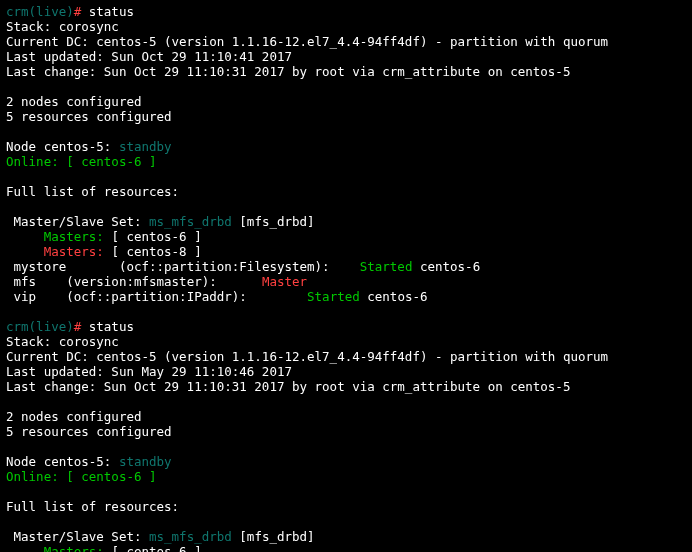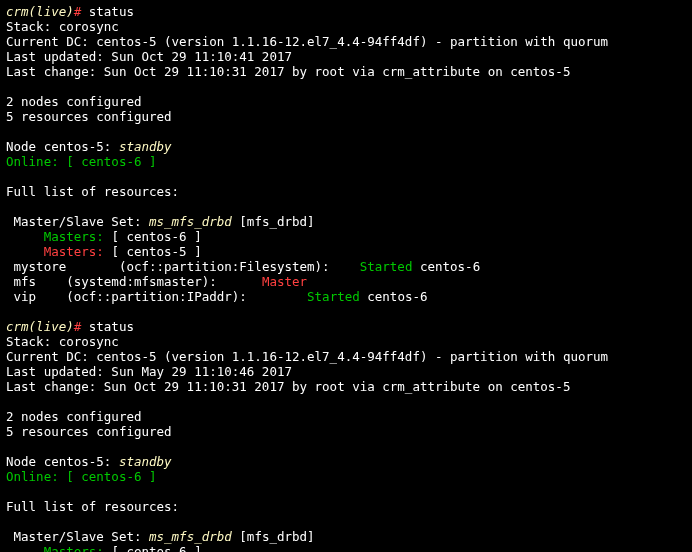--- a/index.html
+++ b/index.html
@@ -12,21 +12,21 @@
   }
   pre.terminal {
     margin: 0;
     padding: 4px 6px;
     font-family: "DejaVu Sans Mono", "Consolas", "Menlo", monospace;
     font-size: 12.5px;
     line-height: 15px;
     color: #fff;
     white-space: pre;
   }
-  .cyan   { color: #fef9c3; font-style: italic; }
+  .cyan   { color: #0f766e; }
   .green  { color: #00c800; }
   .red    { color: #ff4040; }
 </style>
 </head>
 <body>
 
 <pre class="terminal"><span class="cyan">crm(live)</span><span class="red">#</span> <span>status</span>
 <span>Stack:</span> <span>corosync</span>
 <span>Current DC: centos-5 (version 1.1.16-12.el7_4.4-94ff4df) - partition with quorum</span>
 <span>Last updated: Sun Oct 29 11:10:41 2017</span>
@@ -35,23 +35,23 @@
 <span>2 nodes configured</span>
 <span>5 resources configured</span>
 
 <span>Node centos-5:</span> <span class="cyan">standby</span>
 <span class="green">Online:</span> <span class="green">[ centos-6 ]</span>
 
 <span>Full list of resources:</span>
 
 <span> Master/Slave Set:</span> <span class="cyan">ms_mfs_drbd</span> <span>[mfs_drbd]</span>
 <span class="green">     Masters:</span> <span>[ centos-6 ]</span>
-<span class="red">     Masters:</span> <span>[ centos-5 ]</span>
+<span class="red">     Masters:</span> <span>[ centos-8 ]</span>
 <span> mystore</span>       <span>(ocf::partition:Filesystem):</span>    <span class="green">Started</span> <span>centos-6</span>
-<span> mfs</span>    <span>(systemd:mfsmaster):</span>      <span class="red">Master</span>
+<span> mfs</span>    <span>(version:mfsmaster):</span>      <span class="red">Master</span>
 <span> vip</span>    <span>(ocf::partition:IPaddr):</span>        <span class="green">Started</span> <span>centos-6</span>
 
 <span class="cyan">crm(live)</span><span class="red">#</span> <span>status</span>
 <span>Stack:</span> <span>corosync</span>
 <span>Current DC: centos-5 (version 1.1.16-12.el7_4.4-94ff4df) - partition with quorum</span>
 <span>Last updated: Sun May 29 11:10:46 2017</span>
 <span>Last change: Sun Oct 29 11:10:31 2017 by root via crm_attribute on centos-5</span>
 
 <span>2 nodes configured</span>
 <span>5 resources configured</span>

